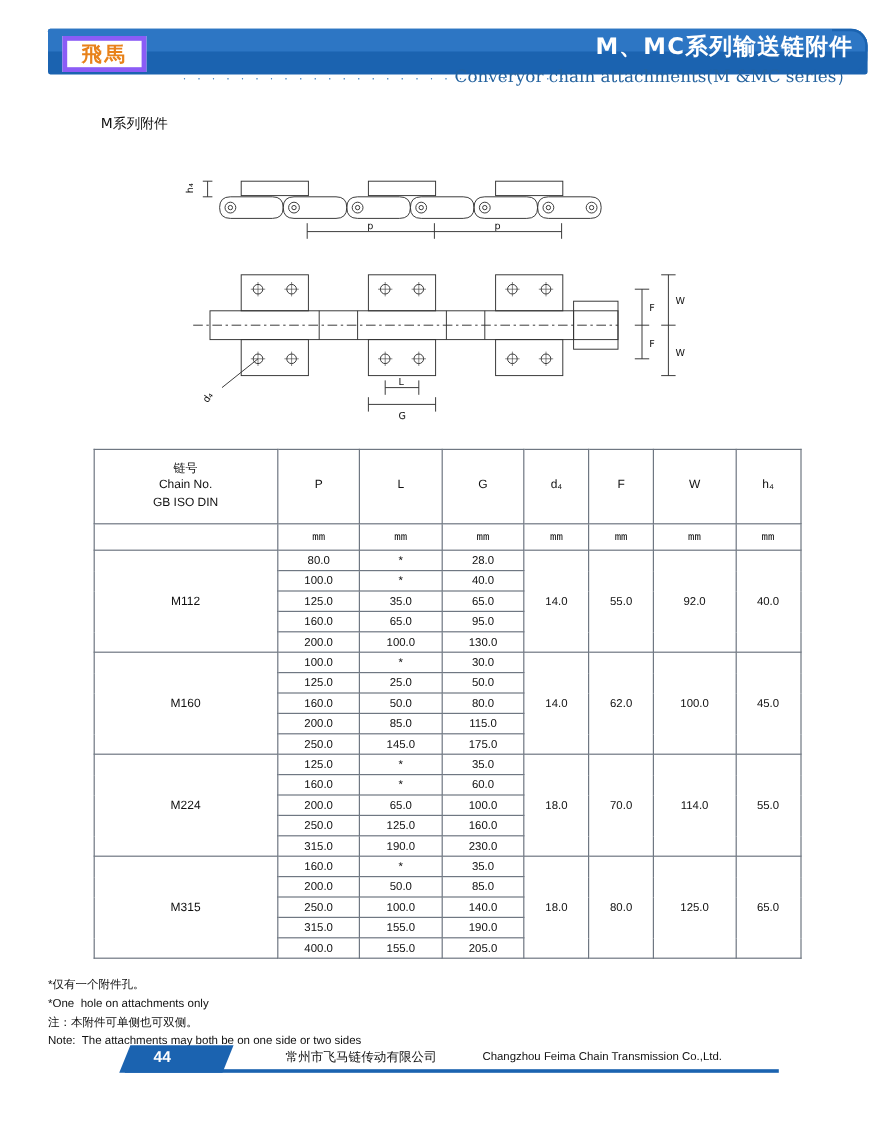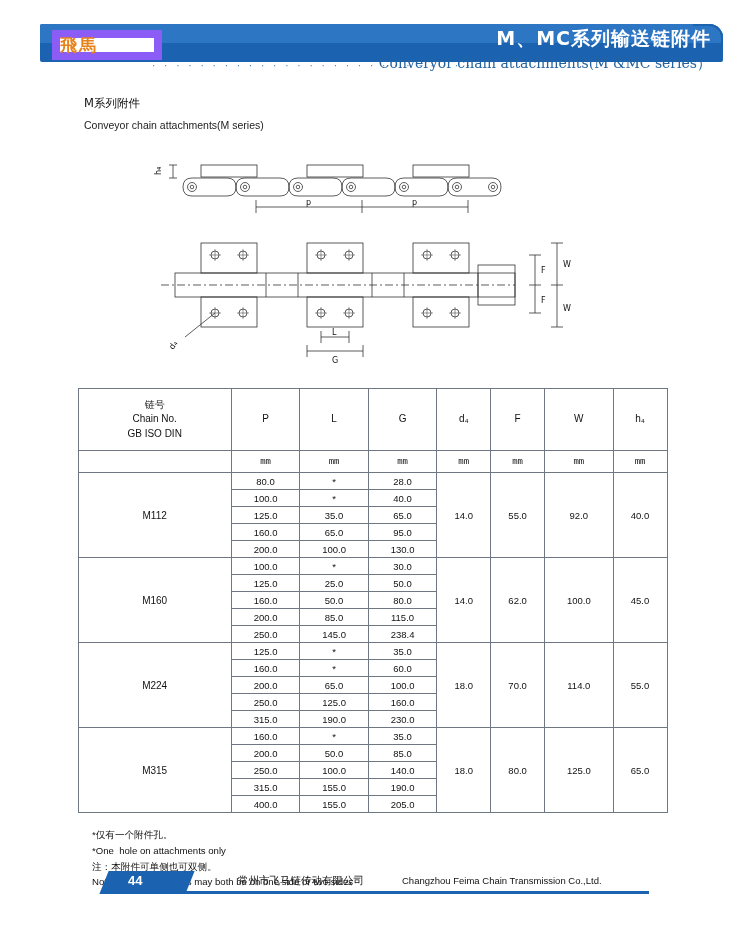--- a/index.html
+++ b/index.html
@@ -32,26 +32,27 @@
   .header-bar-shade {
     position: absolute;
     left: 0; top: 0; right: 0; height: 19px;
     background: #2d76c4;
     border-radius: 2px 14px 0 0;
   }
   .logo-box {
     position: absolute;
     left: 40px;
     top: 18px;
-    width: 110px;
+    width: 70px;
     height: 30px;
-    border: 8px solid #8b5cf6;
+    border: 4px solid #8b5cf6;
     background: #ffffff;
     display: flex;
     align-items: center;
+    justify-content: center;
     z-index: 5;
   }
   .logo-text {
     color: #e8821a;
     font-family: "DejaVu Serif", serif;
     font-size: 17px;
     font-weight: bold;
     letter-spacing: 2px;
   }
   .header-cn {
@@ -97,21 +98,21 @@
     background: transparent;
   }
 
   
   .sec {
     margin: 22px 0 0 84px;
   }
   .sec-cn {
     font-size: 11.5px;
     color: #111;
-    margin-bottom: 8px;
+    margin-bottom: 20px;
     font-family: "DejaVu Sans", sans-serif;
   }
   .sec-en {
     font-size: 10.5px;
     color: #222;
   }
 
   
   .drawing {
     margin: 14px auto 0 auto;
@@ -149,21 +150,21 @@
     height: 22px;
     font-size: 9px;
     font-family: Liberation Mono, monospace;
   }
   table.spec td.chain-no {
     font-size: 10px;
   }
 
   
   .notes {
-    margin: 14px 0 0 92px;
+    margin: 14px 0 0 40px;
     font-size: 9.6px;
     line-height: 1.65;
     color: #111;
   }
   .notes div { white-space: pre; }
 
   
   .footer {
     position: absolute;
     left: 0; right: 0;
@@ -222,21 +223,20 @@
   <div class="dots">· · · · · · · · · · · · · · · · · · · · · · · · · · · ·</div>
   <div class="logo-box">
     <span class="logo-text">飛馬</span>
   </div>
   <div class="header-cn">M、MC系列输送链附件</div>
   <div class="header-en">Converyor chain attachments(M &amp;MC series）</div>
 </div>
 
 <div class="sec">
   <div class="sec-cn">M系列附件</div>
-  <div class="sec-en">Conveyor chain attachments(M series)</div>
 </div>
 
 <div class="drawing">
 <svg width="460" height="225" viewBox="0 0 460 225">
   <g stroke="#333" fill="none" stroke-width="0.8">
 
     <g>
       <path d="M40 42 q0 -9 9 -9 h35 q9 0 9 9 q0 9 -9 9 h-35 q-9 0 -9 -9 z"></path>
       <path d="M93 42 q0 -9 9 -9 h35 q9 0 9 9 q0 9 -9 9 h-35 q-9 0 -9 -9 z"></path>
       <path d="M146 42 q0 -9 9 -9 h35 q9 0 9 9 q0 9 -9 9 h-35 q-9 0 -9 -9 z"></path>
@@ -464,21 +464,21 @@
           <td>80.0</td>
         </tr>
         <tr>
           <td>200.0</td>
           <td>85.0</td>
           <td>115.0</td>
         </tr>
         <tr>
           <td>250.0</td>
           <td>145.0</td>
-          <td>238.4</td>
+          <td>175.0</td>
         </tr>
         <tr>
           <td class="chain-no" rowspan="5">M224</td>
           <td>125.0</td>
           <td>*</td>
           <td>35.0</td>
           <td rowspan="5">18.0</td>
           <td rowspan="5">70.0</td>
           <td rowspan="5">114.0</td>
           <td rowspan="5">55.0</td>

